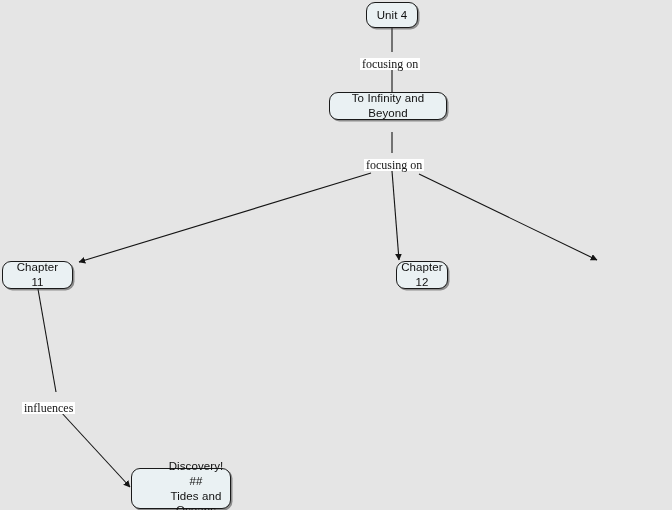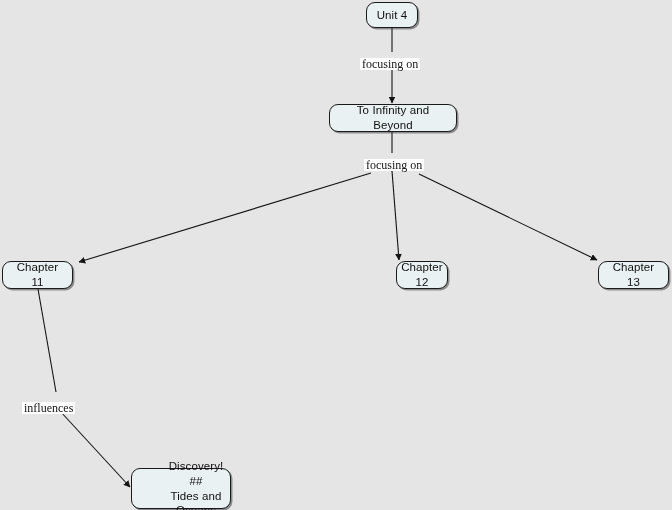--- a/index.html
+++ b/index.html
@@ -77,27 +77,26 @@
     <line x1="371" y1="173" x2="79" y2="262" stroke="#141414" stroke-width="1.1" marker-end="url(#arrowhead)"></line>
 
     <line x1="419" y1="174" x2="597" y2="260" stroke="#141414" stroke-width="1.1" marker-end="url(#arrowhead)"></line>
 
     <line x1="38" y1="289" x2="56" y2="392" stroke="#141414" stroke-width="1.1"></line>
     <line x1="60" y1="411" x2="130" y2="487" stroke="#141414" stroke-width="1.1" marker-end="url(#arrowhead)"></line>
   </svg>
 
   <div class="node" style="left:366px; top:2px; width:52px; height:26px;">Unit 4</div>
 
-  <div class="node" style="left:329px; top:104px; width:128px; height:28px;">To Infinity and Beyond</div>
+  <div class="node" style="left:329px; top:92px; width:118px; height:28px;">To Infinity and Beyond</div>
 
   <div class="node" style="left:2px; top:261px; width:71px; height:28px;">Chapter 11</div>
 
   <div class="node" style="left:362px; top:261px; width:52px; height:28px;margin-left:34px;">Chapter 12</div>
 
-  <div class="node" style="left:598px; top:261px; width:71px; height:28px;">Chapter 13</div>
 
   <div class="node" style="left:131px; top:468px; width:100px; height:41px;padding-left:37px;">Discovery! ##
 Tides and Oceans</div>
 
   <div class="edge-label" style="left:360px; top:58px;">focusing on</div>
 
   <div class="edge-label" style="left:364px; top:159px;">focusing on</div>
 
   <div class="edge-label" style="left:22px; top:402px;">influences</div>
 

